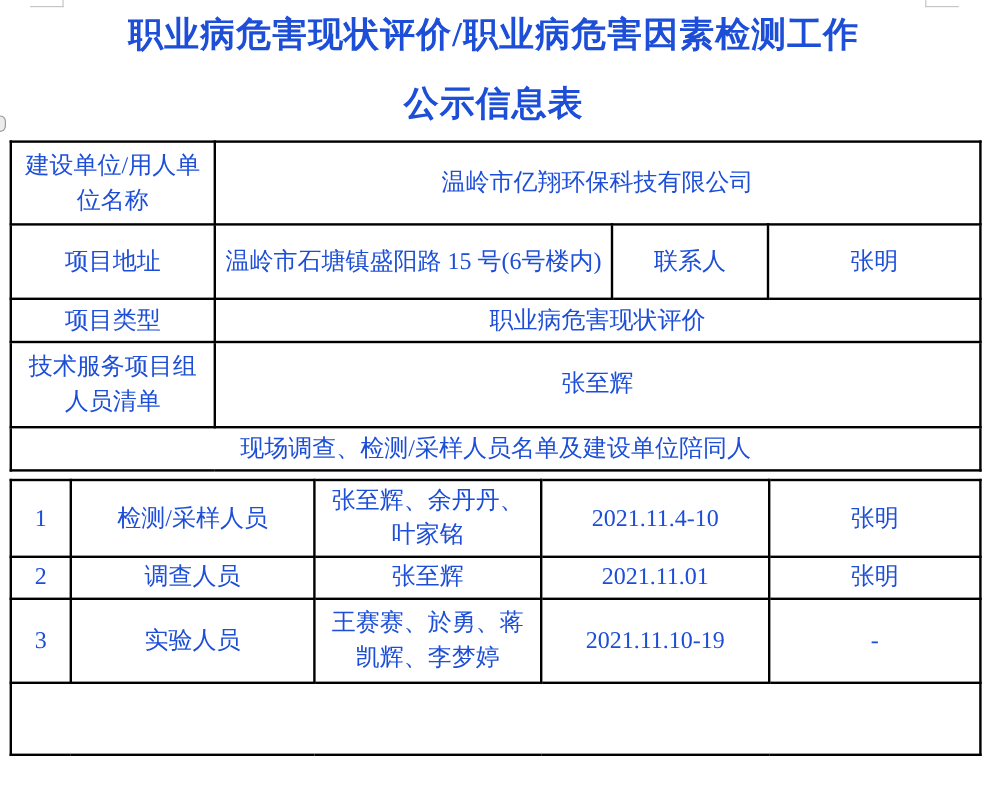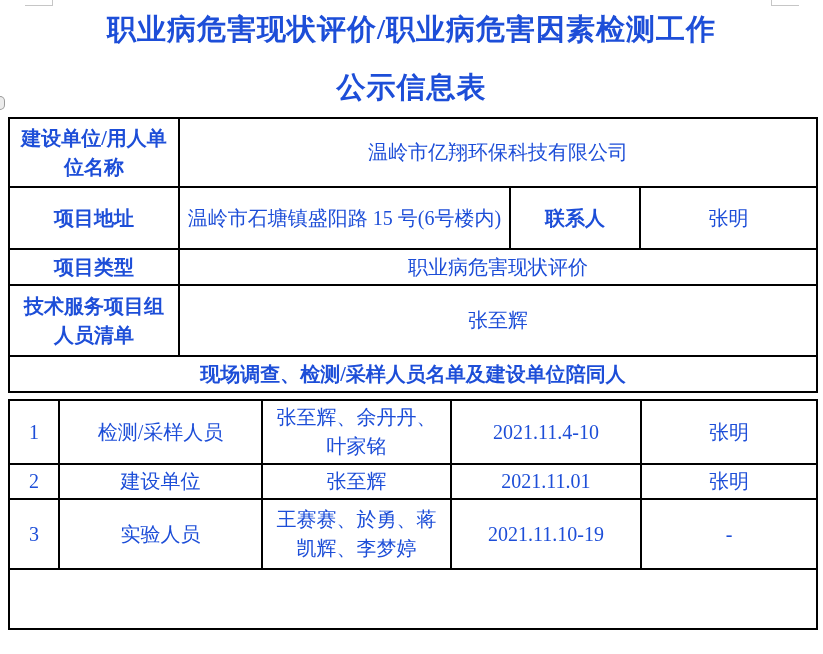--- a/index.html
+++ b/index.html
@@ -93,21 +93,21 @@
   .tbl td, .tbl th {
     border: 2px solid var(--border, #000000);
     text-align: center;
     vertical-align: middle;
     padding: 2px 6px;
     font-size: 20px;
     line-height: 1.45;
     overflow: hidden;
     word-break: break-all;
   }
-  .lbl, .tbl th { font-weight: bold; }
+  .lbl, .tbl th { font-weight: normal; }
   .val { font-weight: normal; }
   .h69 { height: 69px; }
   .h72 { height: 62px; }
   .h36 { height: 36px; }
   .h71 { height: 71px; margin-top: 32px; }
   .h33 { height: 33px; }
   .h70 { height: 70px; }
   .h60 { height: 60px; }
 </style>
 </head>
@@ -167,21 +167,21 @@
     <tbody>
       <tr class="h72">
         <td class="val">1</td>
         <td class="val">检测/采样人员</td>
         <td class="val">张至辉、余丹丹、叶家铭</td>
         <td class="val">2021.11.4-10</td>
         <td class="val">张明</td>
       </tr>
       <tr class="h33">
         <td class="val">2</td>
-        <td class="val">建设单位</td>
+        <td class="val">调查人员</td>
         <td class="val">张至辉</td>
         <td class="val">2021.11.01</td>
         <td class="val">张明</td>
       </tr>
       <tr class="h70">
         <td class="val">3</td>
         <td class="val">实验人员</td>
         <td class="val">王赛赛、於勇、蒋凯辉、李梦婷</td>
         <td class="val">2021.11.10-19</td>
         <td class="val">-</td>

